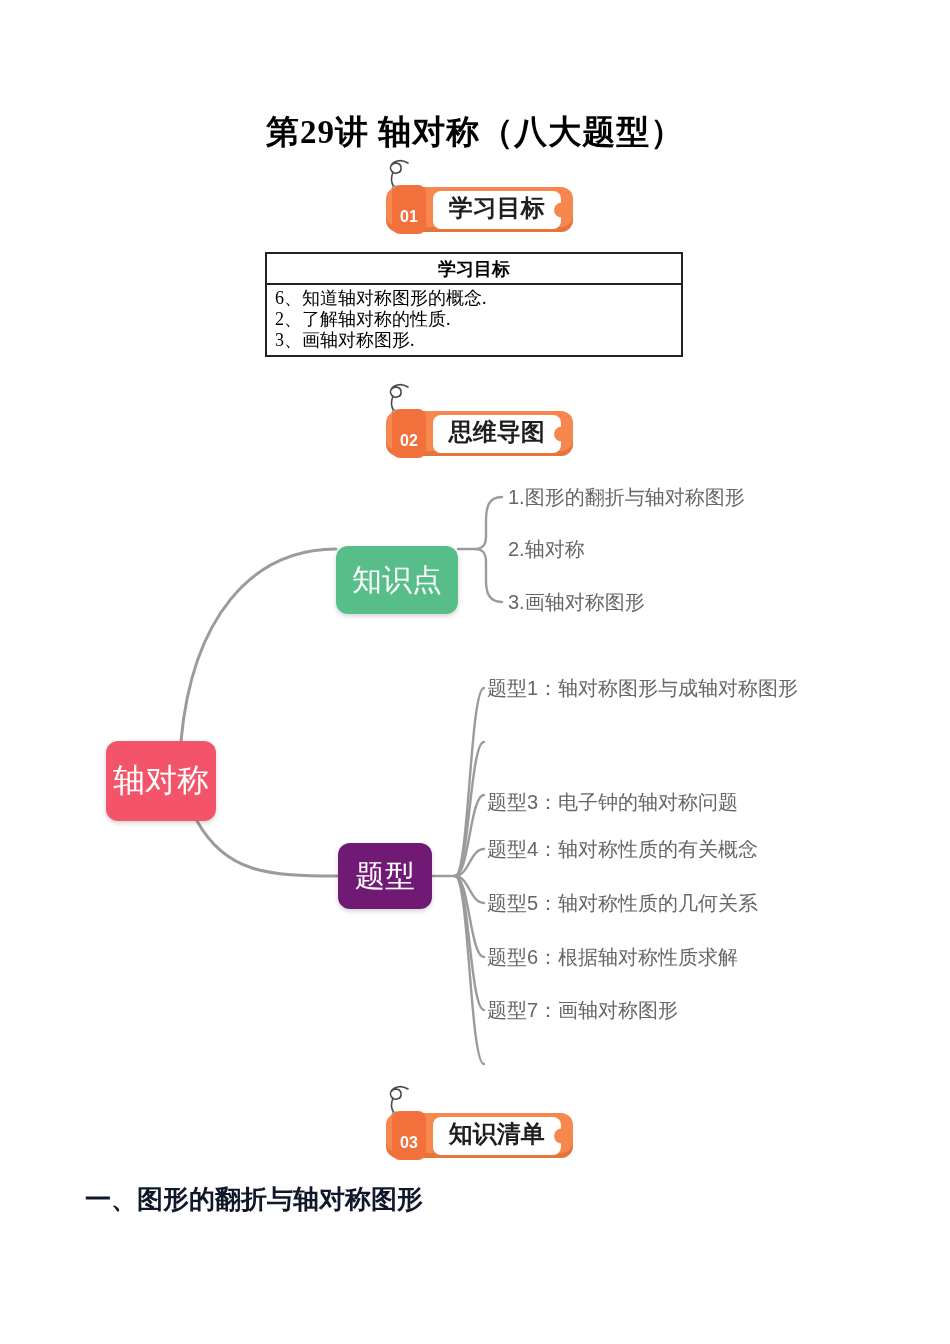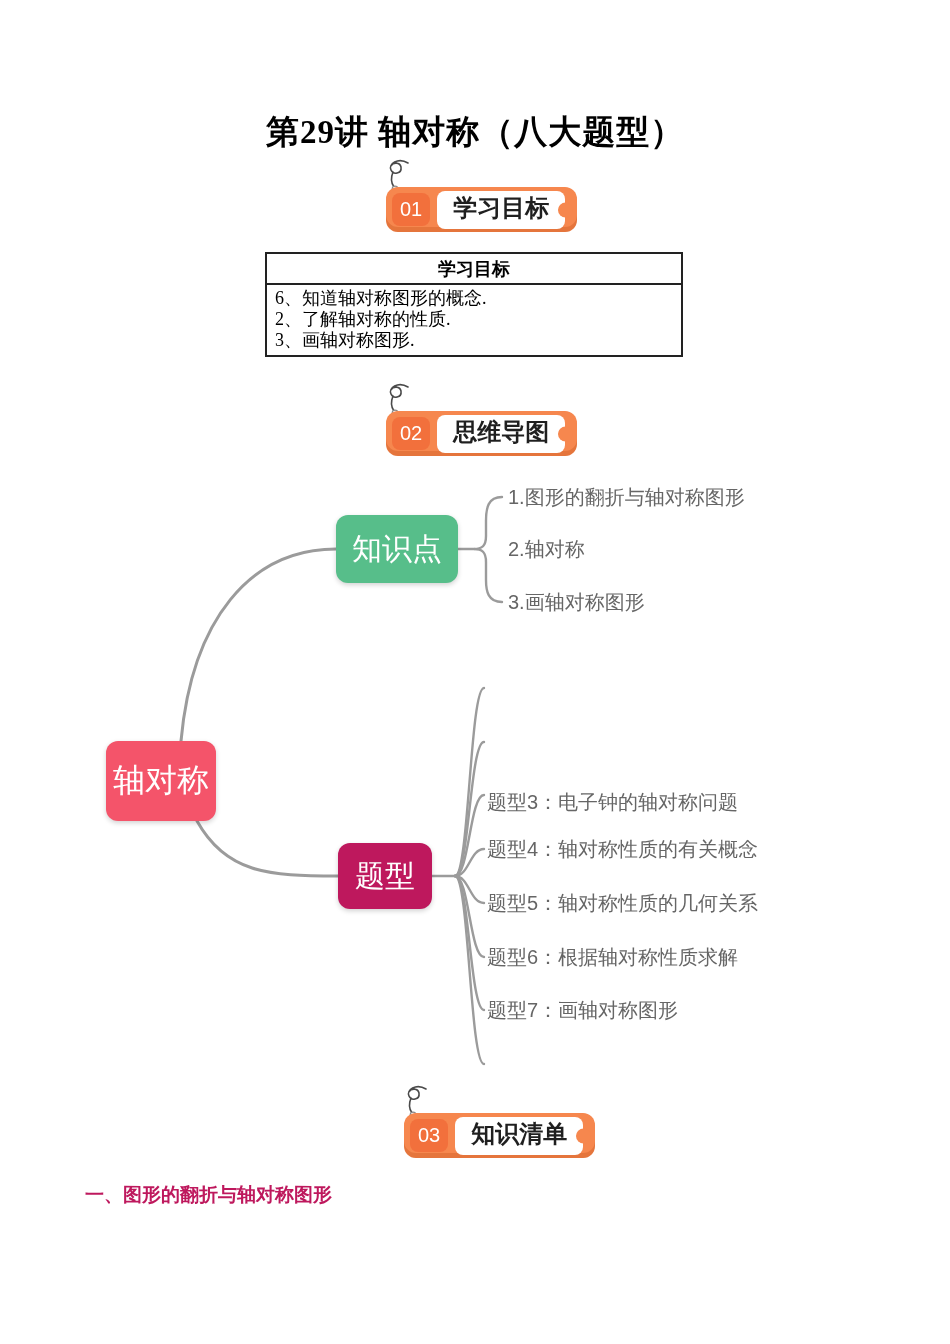--- a/index.html
+++ b/index.html
@@ -18,22 +18,22 @@
   
   .badge { position:absolute; }
   .badge .squiggle { position:absolute; left:-6px; top:-30px; }
   .pill {
     position:relative; display:flex; align-items:center; gap:7px;
     background:#f6874e; border-radius:12px; padding:5px 12px 5px 6px;
     box-shadow: inset 0 -5px 0 rgba(190,75,20,.30);
     height:45px;
   }
   .badge-num {
-    background:#f2703c; color:#ffffff; font-weight:normal; font-size:20px;
-    border-radius:8px; padding:2px 8px 3px; line-height:28px;
+    background:#f2703c; color:#ffffff; font-weight:bold; font-size:16px;
+    border-radius:8px; padding:18px 8px 3px; line-height:28px;
   }
   .label-box {
     position:relative; background:#ffffff; border-radius:8px;
     padding:3px 16px 4px; line-height:28px;
   }
   .label-box .label { font-size:24px; font-weight:bold; color:#1f1f1f; }
   .notch {
     position:absolute; right:-8px; top:50%; transform:translateY(-50%);
     width:15px; height:15px; border-radius:50%; background:#f6874e;
   }
@@ -50,32 +50,32 @@
   .goals-body { padding:3px 8px 4px; }
   .goals-item { font-size:18px; line-height:21px; color:#000; }
   
   .mm-svg { position:absolute; left:0; top:0; width:950px; height:1344px; }
   .mm-node {
     position:absolute; display:flex; align-items:center; justify-content:center;
     color:#ffffff; border-radius:12px;
     box-shadow:0 2px 5px rgba(0,0,0,.18);
   }
   .mm-root { left:106px; top:741px; width:110px; height:80px; background:#f4546a; font-size:32px; }
-  .mm-knowledge { left:336px; top:515px; width:122px; height:68px; background:#57be8a; font-size:30px; }
-  .mm-types { left:338px; top:843px; width:94px; height:66px; background:#be185d; font-size:30px; }
+  .mm-knowledge { left:336px; top:546px; width:122px; height:68px; background:#57be8a; font-size:30px; }
+  .mm-types { left:338px; top:843px; width:94px; height:66px; background:#701a75; font-size:30px; }
   .mm-item {
     position:absolute; transform:translateY(-50%);
     font-size:20px; color:#666666; white-space:nowrap;
   }
   .k-item { left:508px; }
   .t-item { left:487px; }
   
   .footer-heading {
     position:absolute; left:85px; top:1182px;
-    font-size:19px; font-weight:bold; color:#be185d;
+    font-size:26px; font-weight:bold; color:#0f172a;
   }
 </style>
 </head>
 <body>
 
 <div class="page">
 
   <div class="doc-title">第29讲 轴对称（八大题型）</div>
 
   <div class="badge" style="left:386px; top:187px;">
@@ -143,27 +143,28 @@
   </svg>
 
   <div class="mm-node mm-root">轴对称</div>
   <div class="mm-node mm-knowledge">知识点</div>
   <div class="mm-node mm-types">题型</div>
 
   <div class="mm-item k-item" style="top:497px;text-align:right;">1.图形的翻折与轴对称图形</div>
   <div class="mm-item k-item" style="top:549px;">2.轴对称</div>
   <div class="mm-item k-item" style="top:602px;">3.画轴对称图形</div>
 
+  <div class="mm-item t-item" style="top:688px;">题型1：轴对称图形与成轴对称图形</div>
   <div class="mm-item t-item" style="top:795px;margin-top:7px;">题型3：电子钟的轴对称问题</div>
   <div class="mm-item t-item" style="top:849px;">题型4：轴对称性质的有关概念</div>
   <div class="mm-item t-item" style="top:903px;">题型5：轴对称性质的几何关系</div>
   <div class="mm-item t-item" style="top:957px;">题型6：根据轴对称性质求解</div>
   <div class="mm-item t-item" style="top:1010px;">题型7：画轴对称图形</div>
 
-  <div class="badge" style="left:386px; top:1113px;margin-left:18px;">
+  <div class="badge" style="left:386px; top:1113px;">
     <svg class="squiggle" width="36" height="36" viewBox="0 0 36 36">
       <path d="M28,6 C18,0 8,7 11,13 C13,18 22,17 21,10 C20,5 13,5 11,9" stroke="#4a4a4a" stroke-width="1.6" fill="none" stroke-linecap="round"></path>
       <path d="M13,15 C11,20 11,26 14,30" stroke="#4a4a4a" stroke-width="1.6" fill="none" stroke-linecap="round"></path>
       <circle cx="15" cy="32" r="2.8" fill="#ffffff" stroke="#8a8a8a" stroke-width="1.2"></circle>
     </svg>
     <div class="pill">
       <span class="badge-num">03</span>
       <span class="label-box">
         <span class="label">知识清单</span>
         <span class="notch"></span>

